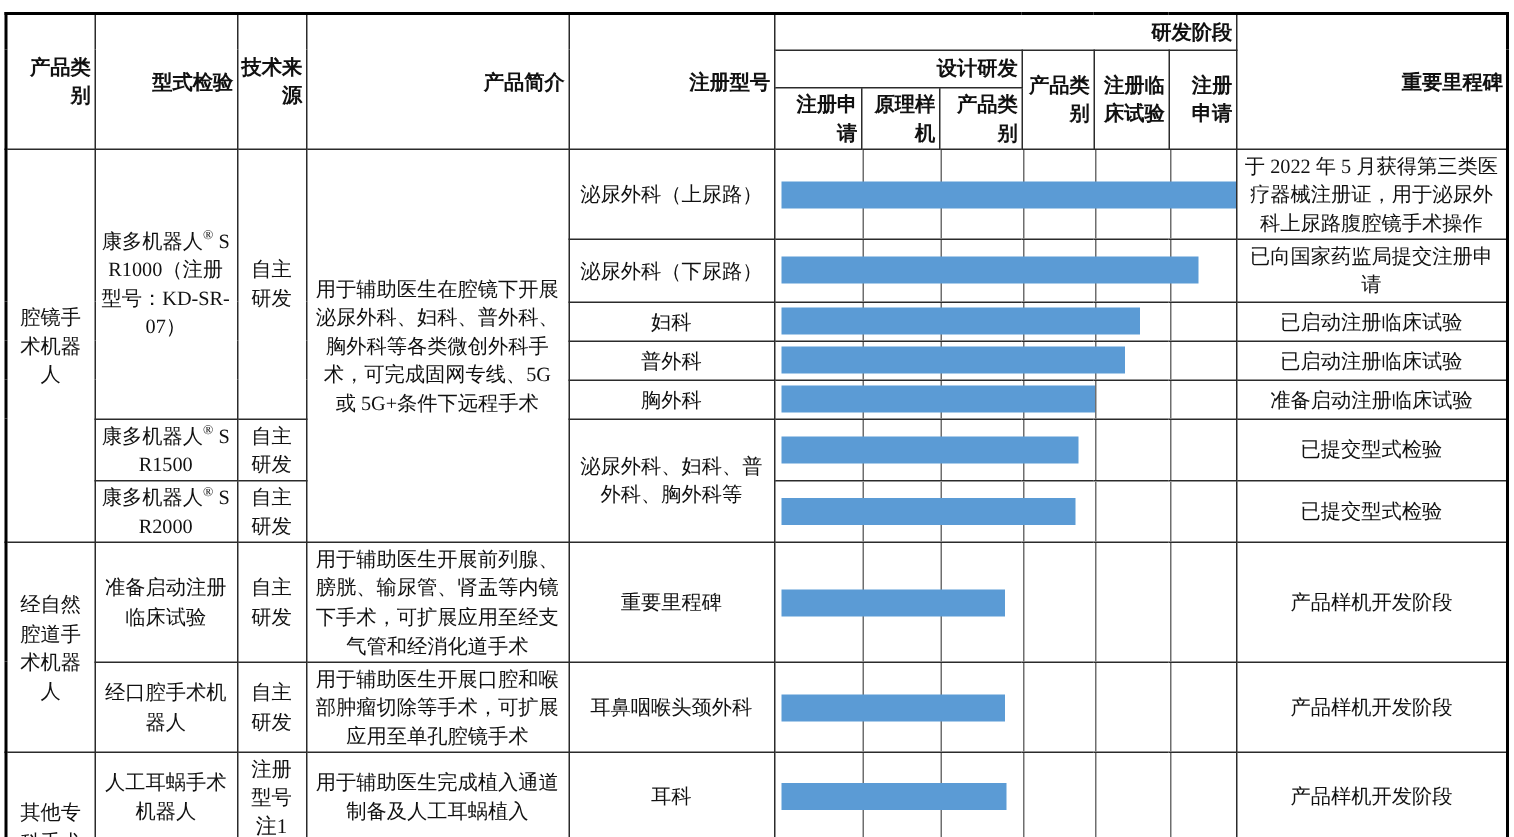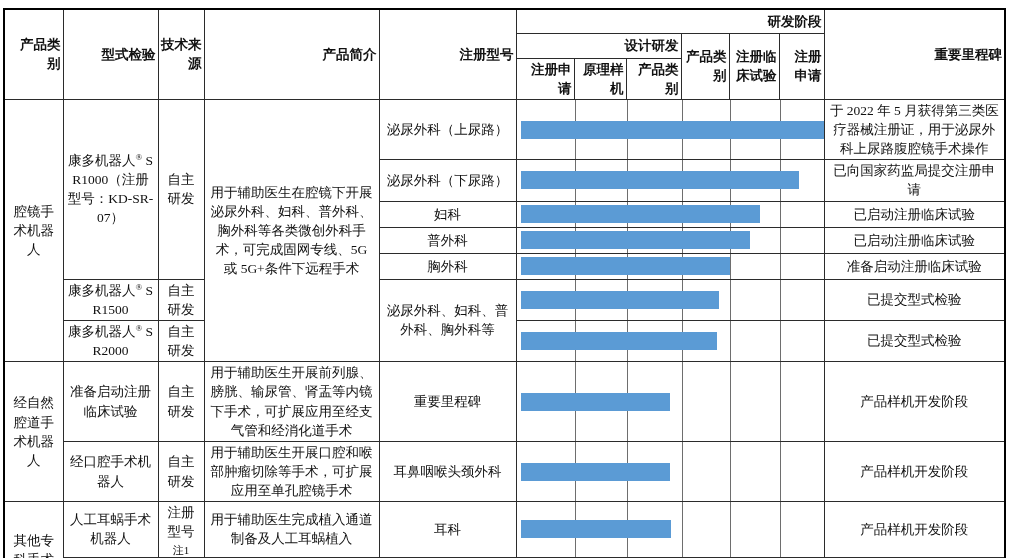--- a/index.html
+++ b/index.html
@@ -37,21 +37,21 @@
       linear-gradient(#6e6e6e,#6e6e6e),
       linear-gradient(#6e6e6e,#6e6e6e);
     background-size:1px 100%,1px 100%,1px 100%,1px 100%,1px 100%;
     background-position:58px 0,110px 0,165px 0,213px 0,263px 0;
     background-repeat:no-repeat;
   }
   .bar{
     position:absolute;top:50%;transform:translateY(-50%);
     height:18px;background:#5b9bd5;
   }
-  .note{font-size:11px;line-height:1;display:block;margin-top:3px;}
+  .note{font-size:14px;line-height:1;display:block;margin-top:3px;}
   sup.reg{font-size:9px;line-height:0;}
   .sec td{border-top:2px solid #000;}
 </style>
 </head>
 <body>
 
 <div class="page">
 <table class="doc">
   <colgroup>
     <col style="width:59px">

